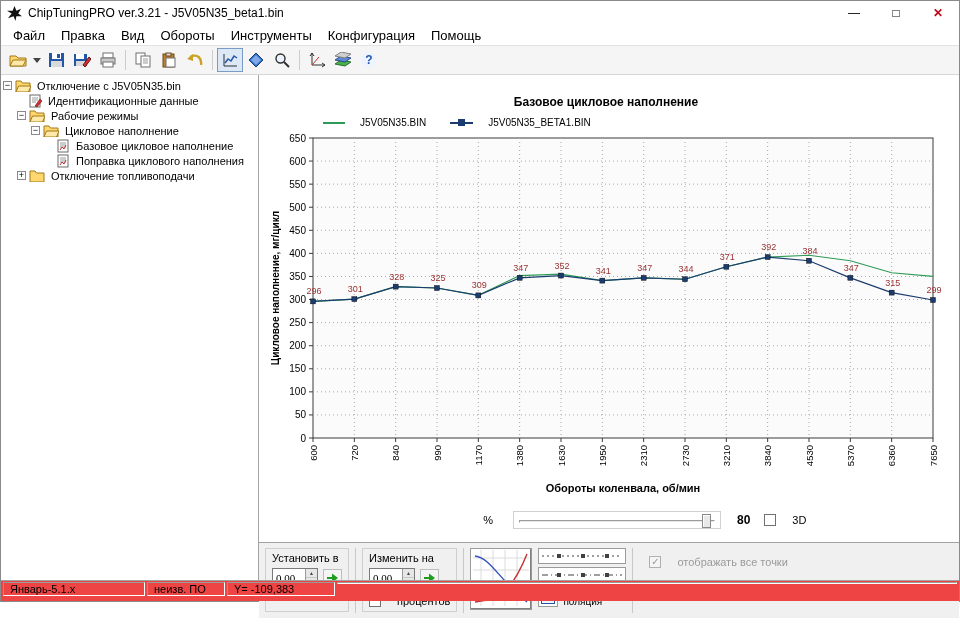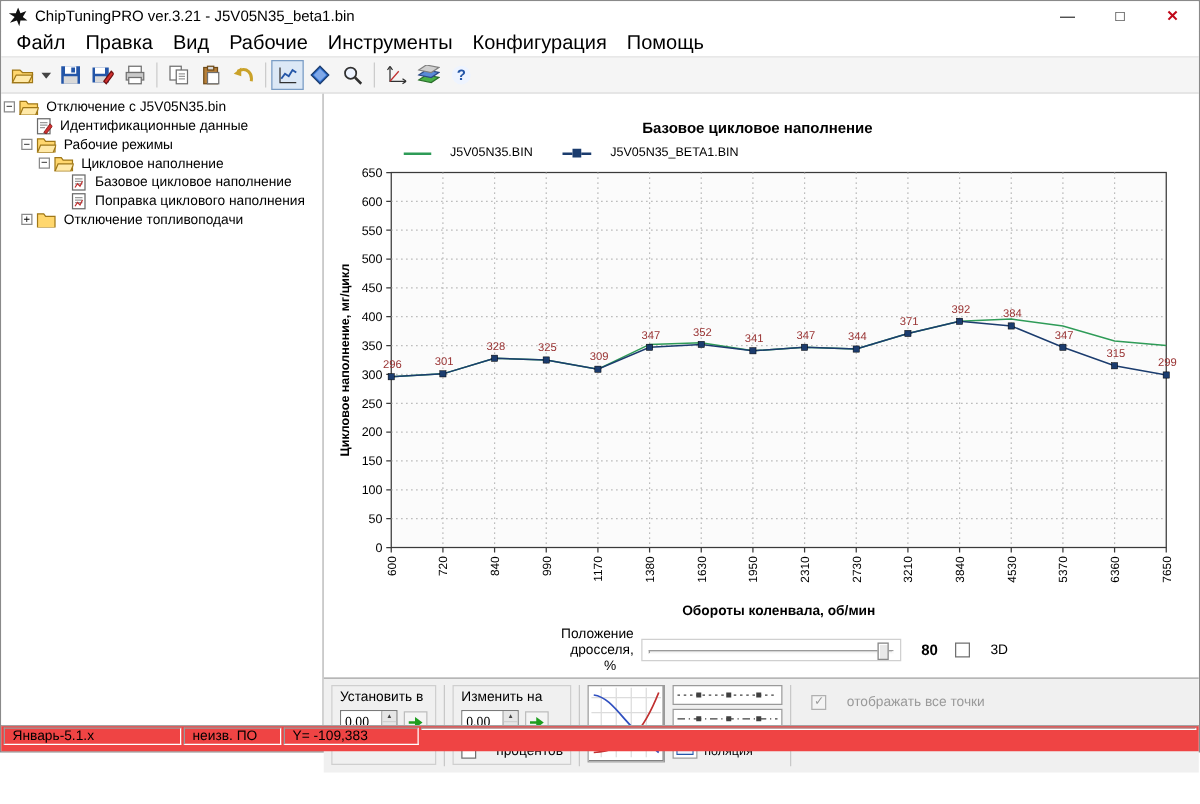--- a/index.html
+++ b/index.html
@@ -10,21 +10,21 @@
   
   .titlebar{height:24px;display:flex;align-items:center;background:#fff;padding-left:6px;flex:0 0 auto}
   .app-icon{width:15px;height:15px;margin-right:6px}
   .title-text{font-size:12px}
   .win-controls{margin-left:auto;display:flex;height:100%}
   .win-btn{width:42px;height:100%;display:flex;align-items:center;justify-content:center;font-size:12px;cursor:default}
   .win-btn.close{color:#c00718;font-weight:bold}
 
   
   .menubar{height:20px;display:flex;align-items:center;background:#fff;padding-left:4px;flex:0 0 auto}
-  .menu-item{padding:2px 8px;font-size:16px}
+  .menu-item{padding:2px 8px;font-size:13px}
 
   
   .toolbar{height:30px;background:#f5f5f5;border-top:1px solid #e3e3e3;border-bottom:1px solid #d6d6d6;display:flex;align-items:center;padding-left:4px;flex:0 0 auto}
   .tb-btn{width:26px;height:24px;display:flex;align-items:center;justify-content:center;border:1px solid transparent;background:transparent}
   .tb-btn.narrow{width:12px}
   .tb-btn.pressed{border:1px solid #7a9cc4;background:#dce8f6}
   .tb-sep{width:1px;height:20px;background:#cccccc;margin:0 4px}
 
   
   .content{flex:1 1 auto;display:flex;min-height:0}
@@ -102,21 +102,21 @@
       <div class="win-btn">—</div>
       <div class="win-btn">□</div>
       <div class="win-btn close">✕</div>
     </div>
   </div>
 
   <div class="menubar">
     <span class="menu-item">Файл</span>
     <span class="menu-item">Правка</span>
     <span class="menu-item">Вид</span>
-    <span class="menu-item">Рабочие</span>
+    <span class="menu-item">Обороты</span>
     <span class="menu-item">Инструменты</span>
     <span class="menu-item">Конфигурация</span>
     <span class="menu-item">Помощь</span>
   </div>
 
   <div class="toolbar">
     <div class="tb-btn">
       <svg width="18" height="16">
           <path d="M1 4 h6 l2 2 h8 v8 h-16 z" fill="#ffd76e" stroke="#a07818"></path>
           <path d="M1 14 l3 -6 h13 l-3 6 z" fill="#ffe9a8" stroke="#a07818"></path>
@@ -430,21 +430,20 @@
             <text x="501.6666666666667" y="120.0769230769231" font-size="9" fill="#993333" text-anchor="middle">392</text>
             <text x="543" y="123.76923076923075" font-size="9" fill="#993333" text-anchor="middle">384</text>
             <text x="584.3333333333334" y="140.84615384615384" font-size="9" fill="#993333" text-anchor="middle">347</text>
             <text x="625.6666666666666" y="155.6153846153846" font-size="9" fill="#993333" text-anchor="middle">315</text>
             <text x="667" y="163" font-size="9" fill="#993333" text-anchor="middle">299</text>
           </svg>
       </div>
 
       <div class="throttle-row">
         <div class="throttle-label">
-          <div>Положение дросселя,</div>
           <div class="pct">%</div>
         </div>
         <div class="slider">
           <div class="slider-track"></div>
           <div class="slider-thumb"></div>
         </div>
         <span class="throttle-value">80</span>
         <label class="checkbox">
           <span class="cb-box"></span>
           <span>3D</span>

